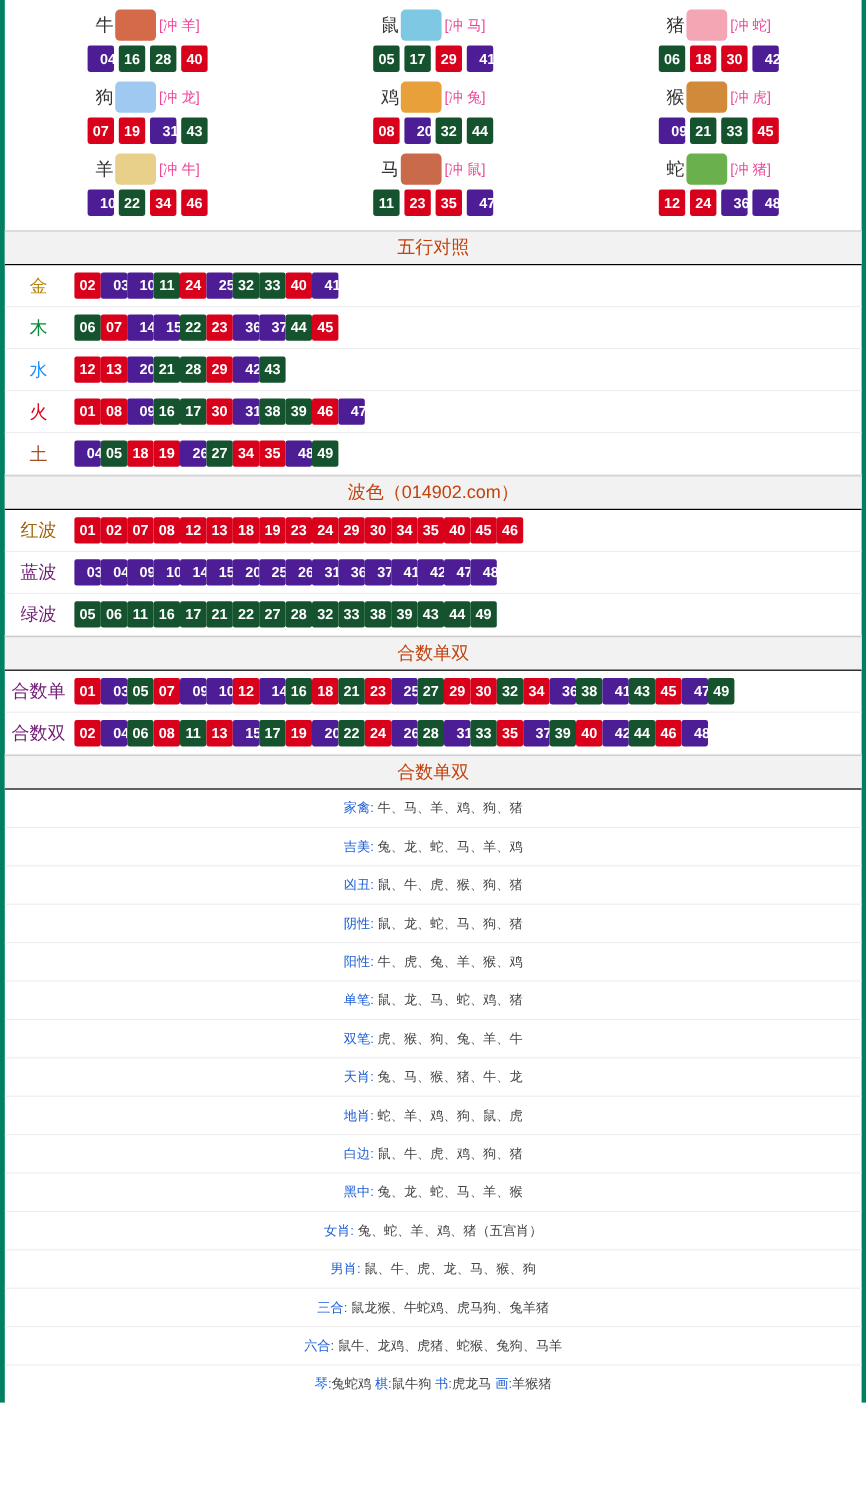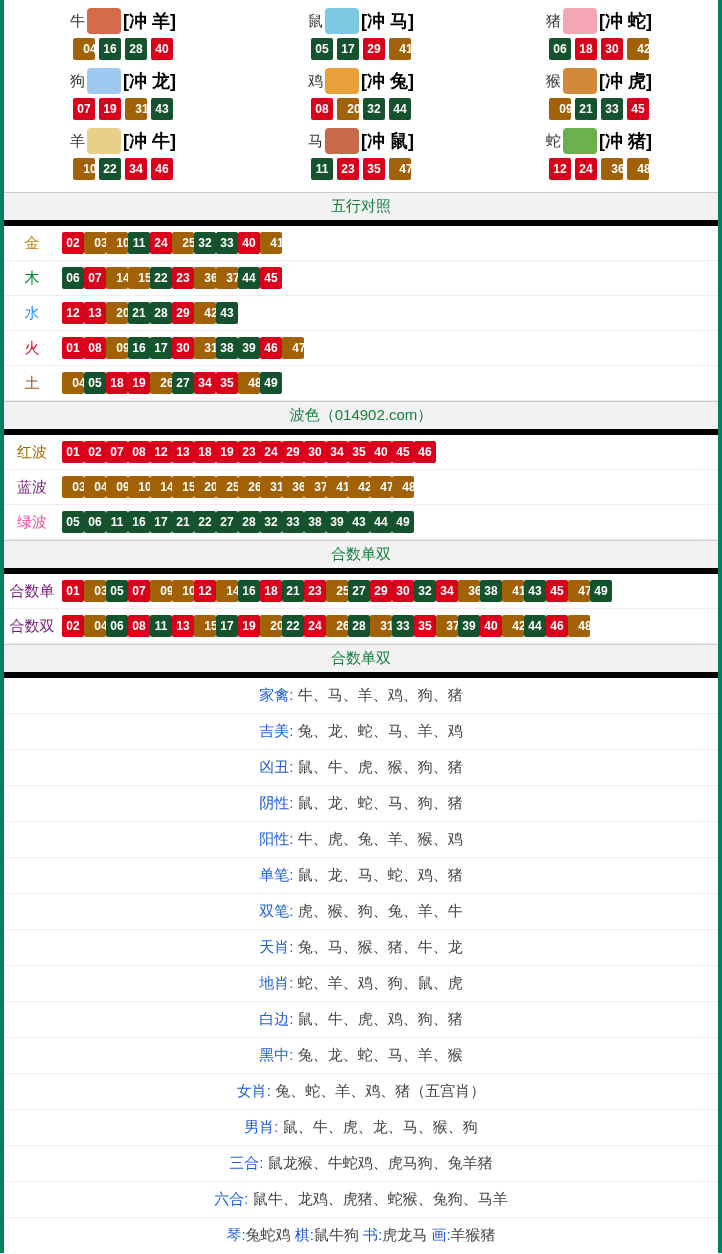--- a/index.html
+++ b/index.html
@@ -24,44 +24,44 @@
     text-align: center;
     padding: 4px 0 8px 0;
   }
   .zcell { padding: 4px 2px; }
   .zline1 { display: flex; justify-content: center; align-items: center; gap: 2px; }
   .zname { font-size: 15px; color: #333; }
   .zicon {
     width: 34px; height: 26px; display: inline-block;
     border-radius: 4px;
   }
-  .zchong { font-size: 18px; color: #000000; font-weight: bold; }
+  .zchong { font-size: 12px; color: #ec4899; }
   .numrow { margin-top: 4px; display: flex; justify-content: center; gap: 4px; }
   .ball {
     display: inline-flex;
     align-items: center;
     justify-content: center;
     width: 22px; height: 22px;
     color: #fff;
     font-size: 12px;
     font-weight: bold;
     border-radius: 2px;
   }
   .ball.red   { background: #d9001b; }
-  .ball.blue  { background: #a16207; padding-left: 12px; }
+  .ball.blue  { background: #4c1d95; padding-left: 12px; }
   .ball.green { background: #14532d; }
   
   .sechdr {
     background: #f2f2f2;
     border-top: 1px solid #ccc;
-    border-bottom: 6px solid #000000;
+    border-bottom: 1px solid #000000;
     text-align: center;
     padding: 4px 0;
     font-size: 15px;
-    color: #15803d;
+    color: #c2410c;
   }
   
   .trow {
     display: flex;
     align-items: center;
     border-bottom: 1px solid #eee;
     padding: 6px 4px;
   }
   .trow .lab {
     width: 48px;
@@ -75,28 +75,28 @@
     gap: 0;
     padding-left: 6px;
   }
   .lab.gold  { color: #b8860b; }
   .lab.wood  { color: #0a8a3a; }
   .lab.water { color: #1e90ff; }
   .lab.fire  { color: #d9001b; }
   .lab.earth { color: #a0522d; }
   .lab.redw  { color: #a16207; }
   .lab.bluew { color: #701a75; }
-  .lab.grnw  { color: #ec4899; }
+  .lab.grnw  { color: #701a75; }
   
   .attrs { }
   .aline {
     text-align: center;
     padding: 8px 0;
     border-bottom: 1px solid #eee;
-    font-size: 15px;
+    font-size: 11px;
   }
   .aline .alab { color: #1e5fd6; }
   .aline .aval { color: #444; }
 </style>
 </head>
 <body>
 
 <div class="page">
 
   <div class="zodiac-grid" id="zodiac-grid">

